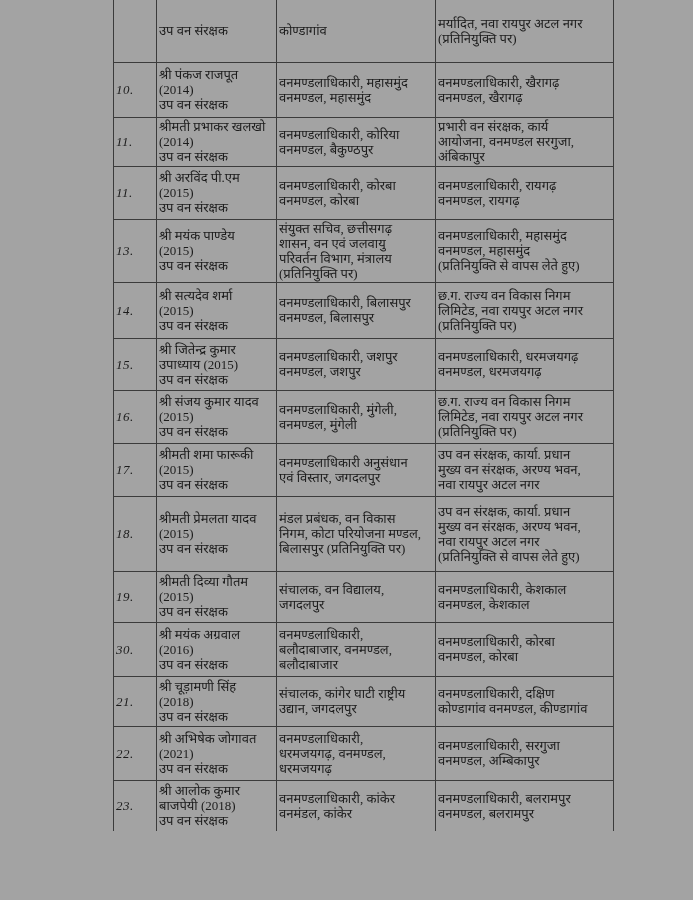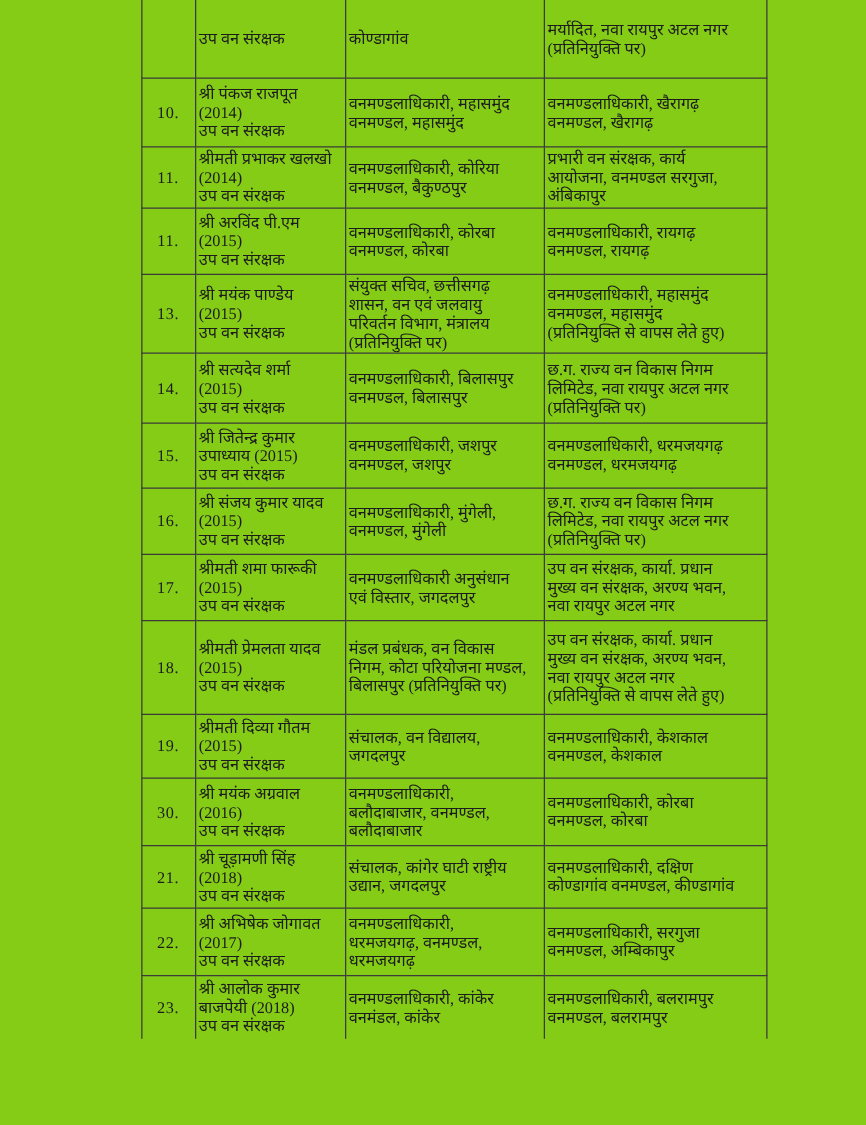--- a/index.html
+++ b/index.html
@@ -1,35 +1,35 @@
 <!DOCTYPE html>
 <html><head>
 <meta charset="utf-8">
 <style>
   html,body{margin:0;padding:0;background:#ffffff;}
   body{width:693px;height:900px;overflow:hidden;}
   .page{
-    position:relative;width:693px;height:900px;background:#84cc16;
+    position:relative;width:693px;height:900px;background:#a3a3a3;
     font-family:"Liberation Serif","DejaVu Serif",serif;color:#1c1c1c;
   }
   table.doc-table{
     position:absolute;left:113px;top:0;width:500px;
     border-collapse:collapse;table-layout:fixed;
   }
   .doc-table td{
     border:1px solid #3b3b3b;
     font-size:13px;line-height:15px;
     padding:1px 3px 1px 2px;
     white-space:pre-line;
     vertical-align:middle;
     overflow:hidden;
   }
   .doc-table tr:first-child td{border-top:none;}
   .doc-table tr:last-child td{border-bottom:none;}
-  .c-sno{text-align:center;vertical-align:middle;letter-spacing:0.5px;}
+  .c-sno{text-align:left;vertical-align:middle;letter-spacing:0.5px;font-style:italic;}
   .c-name{vertical-align:top;padding-top:2px;}
   .vtop{vertical-align:top;padding-top:2px;}
 </style>
 </head>
 <body>
 
 <div class="page">
   <table class="doc-table">
     <colgroup>
       <col style="width:43px">
@@ -172,21 +172,21 @@
 (2018)
 उप वन संरक्षक</td>
         <td>संचालक, कांगेर घाटी राष्ट्रीय
 उद्यान, जगदलपुर</td>
         <td>वनमण्डलाधिकारी, दक्षिण
 कोण्डागांव वनमण्डल, कीण्डागांव</td>
       </tr>
       <tr style="height:54px">
         <td class="c-sno">22.</td>
         <td class="c-name">श्री अभिषेक जोगावत
-(2017)
+(2021)
 उप वन संरक्षक</td>
         <td>वनमण्डलाधिकारी,
 धरमजयगढ़, वनमण्डल,
 धरमजयगढ़</td>
         <td>वनमण्डलाधिकारी, सरगुजा
 वनमण्डल, अम्बिकापुर</td>
       </tr>
       <tr style="height:51px">
         <td class="c-sno">23.</td>
         <td class="c-name">श्री आलोक कुमार

